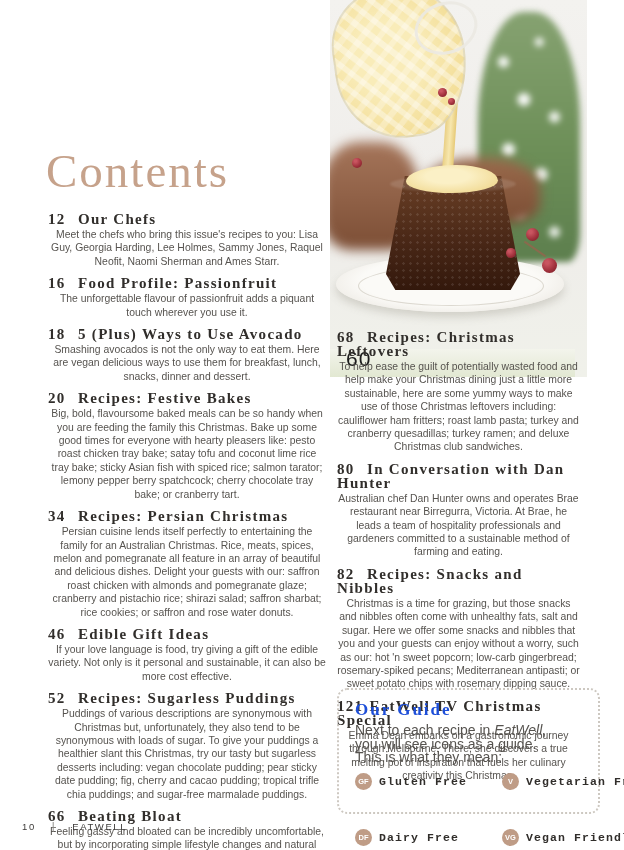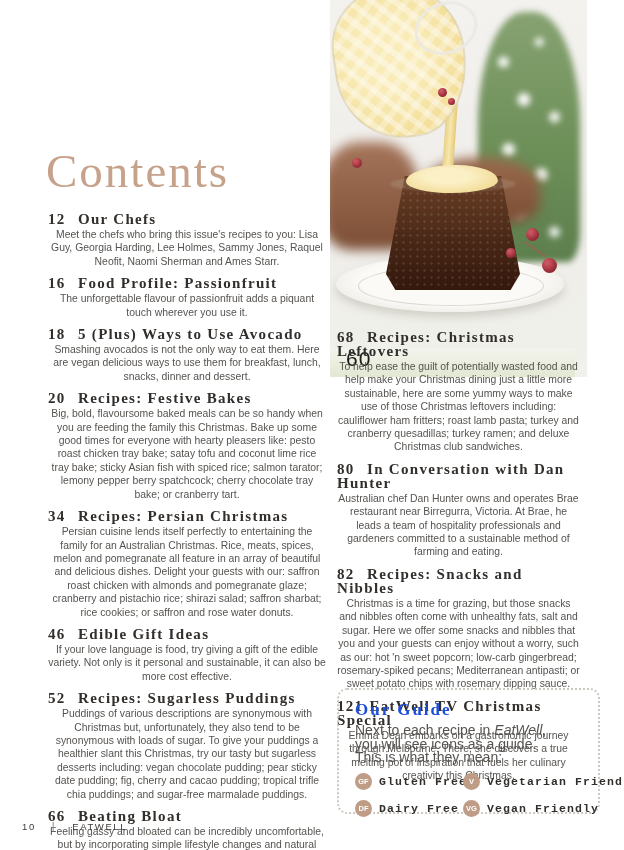--- a/index.html
+++ b/index.html
@@ -82,21 +82,21 @@
   .photo-page-num{left:16px;bottom:6px;font-size:21px;color:#1c1c1c;
     font-family:"Liberation Sans",sans-serif;letter-spacing:1px;}
 
   
   .guide-box{position:absolute;left:337px;top:688px;width:229px;height:104px;
     border:2px dotted #cdc8c1;border-radius:10px;padding:10px 14px 8px 16px;box-sizing:content-box;}
   .guide-title{font-family:"Liberation Serif",serif;font-size:17px;font-weight:700;
     letter-spacing:2px;color:#1d4ed8;margin:0 0 4px 0;}
   .guide-intro{font-size:14px;line-height:13.5px;color:#56534f;width:210px;margin:0 0 8px 0;}
   .guide-intro .brand-italic{font-style:italic;}
-  .guide-grid{display:grid;grid-template-columns:108px 1fr;row-gap:10px;}
+  .guide-grid{display:grid;grid-template-columns:108px 1fr;row-gap:10px;gap:39px;}
   .guide-item{display:flex;align-items:center;gap:7px;}
   .badge{width:17px;height:17px;border-radius:50%;background:#bf9c86;color:#ffffff;
     font-size:7.5px;font-weight:700;display:flex;align-items:center;justify-content:center;
     flex:0 0 17px;}
   .badge-label{font-family:Liberation Mono, monospace;font-size:11.5px;font-weight:700;
     letter-spacing:1.1px;color:#312e2b;white-space:nowrap;}
 
   
   .footer{position:absolute;left:22px;top:820px;font-size:9.5px;letter-spacing:1.6px;
     color:#3c3a38;display:flex;align-items:center;gap:16px;}

